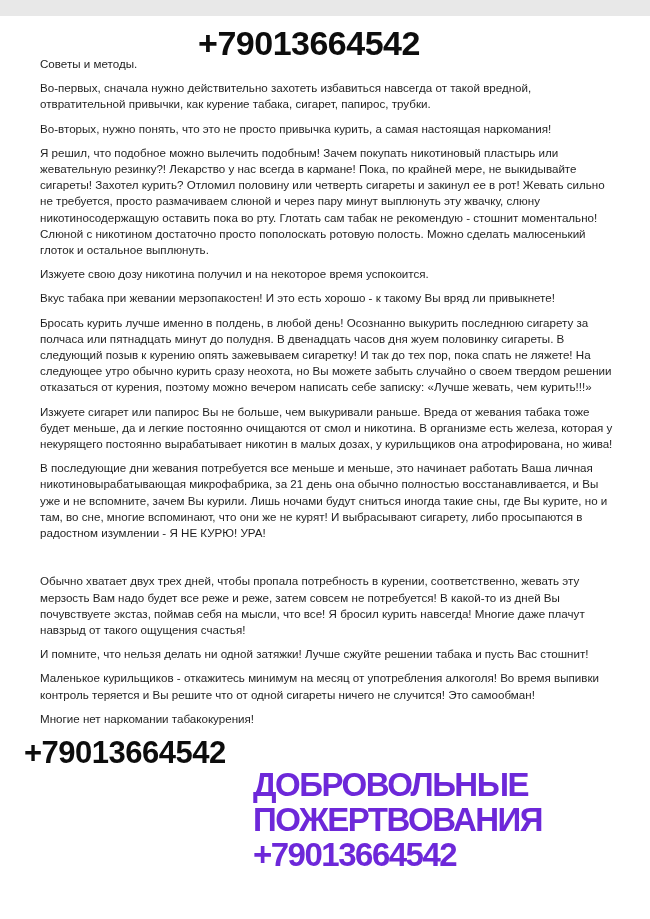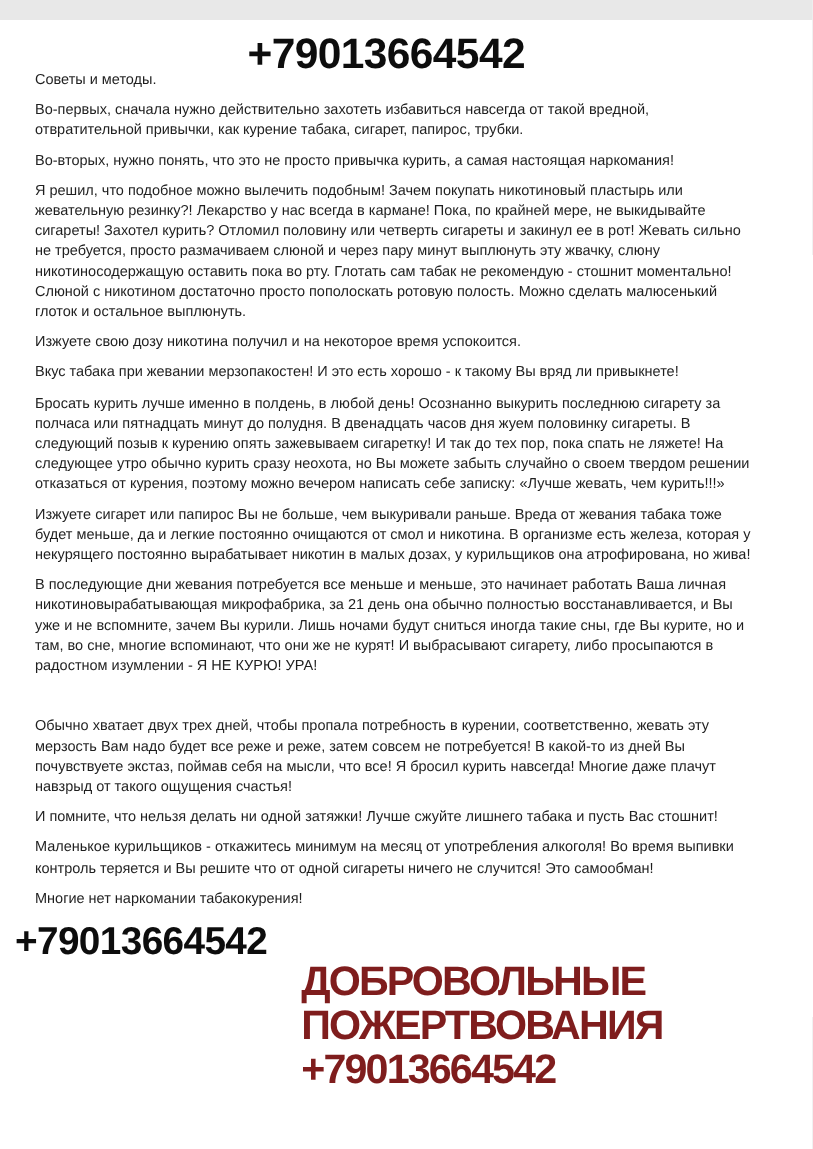--- a/index.html
+++ b/index.html
@@ -13,38 +13,38 @@
     margin:16px auto;
   }
   .top-phone{
     position:absolute;top:8px;left:0;width:100%;
     text-align:center;
     transform:translateX(-16px);
     font-size:34px;font-weight:700;letter-spacing:-0.5px;
     color:#0d0d0d;white-space:nowrap;
   }
   .content{
-    position:absolute;top:40px;left:28px;width:573px;
+    position:absolute;top:40px;left:40px;width:573px;
   }
   .doc-title, .para{
     margin:0 0 8px 0;
     font-size:11.6px;
     line-height:16.2px;
     text-align:left;
   }
   .para:empty{min-height:16.2px;}
   .big-phone-left{
     margin:4px 0 0 -16px;
     font-size:31px;font-weight:700;letter-spacing:-0.5px;
     color:#0d0d0d;white-space:nowrap;
   }
   .donation{
-    position:absolute;left:241px;top:751px;
+    position:absolute;left:253px;top:751px;
     font-size:33px;line-height:35px;font-weight:700;
-    letter-spacing:-1.5px;color:#7f1d1d;
+    letter-spacing:-1.5px;color:#6d28d9;
   }
   .donation .don-line{white-space:nowrap;}
 </style>
 </head>
 <body>
 
 <div class="page">
 
   <div class="top-phone">+79013664542</div>
 
@@ -68,21 +68,21 @@
         <p class="para">Бросать курить лучше именно в полдень, в любой день! Осознанно выкурить последнюю сигарету за полчаса или пятнадцать минут до полудня. В двенадцать часов дня жуем половинку сигареты. В следующий позыв к курению опять зажевываем сигаретку! И так до тех пор, пока спать не ляжете! На следующее утро обычно курить сразу неохота, но Вы можете забыть случайно о своем твердом решении отказаться от курения, поэтому можно вечером написать себе записку: «Лучше жевать, чем курить!!!»</p>
 
         <p class="para">Изжуете сигарет или папирос Вы не больше, чем выкуривали раньше. Вреда от жевания табака тоже будет меньше, да и легкие постоянно очищаются от смол и никотина. В организме есть железа, которая у некурящего постоянно вырабатывает никотин в малых дозах, у курильщиков она атрофирована, но жива!</p>
 
         <p class="para">В последующие дни жевания потребуется все меньше и меньше, это начинает работать Ваша личная никотиновырабатывающая микрофабрика, за 21 день она обычно полностью восстанавливается, и Вы уже и не вспомните, зачем Вы курили. Лишь ночами будут сниться иногда такие сны, где Вы курите, но и там, во сне, многие вспоминают, что они же не курят! И выбрасывают сигарету, либо просыпаются в радостном изумлении - Я НЕ КУРЮ! УРА!</p>
 
         <p class="para"></p>
 
         <p class="para">Обычно хватает двух трех дней, чтобы пропала потребность в курении, соответственно, жевать эту мерзость Вам надо будет все реже и реже, затем совсем не потребуется! В какой-то из дней Вы почувствуете экстаз, поймав себя на мысли, что все! Я бросил курить навсегда! Многие даже плачут навзрыд от такого ощущения счастья!</p>
 
-        <p class="para">И помните, что нельзя делать ни одной затяжки! Лучше сжуйте лишнего табака и пусть Вас стошнит!</p>
+        <p class="para">И помните, что нельзя делать ни одной затяжки! Лучше сжуйте решении табака и пусть Вас стошнит!</p>
 
         <p class="para">Маленькое курильщиков - откажитесь минимум на месяц от употребления алкоголя! Во время выпивки контроль теряется и Вы решите что от одной сигареты ничего не случится! Это самообман!</p>
 
       </div>
 
     <p class="para">Многие нет наркомании табакокурения!</p>
 
     <div class="big-phone-left">+79013664542</div>
   </div>
 

